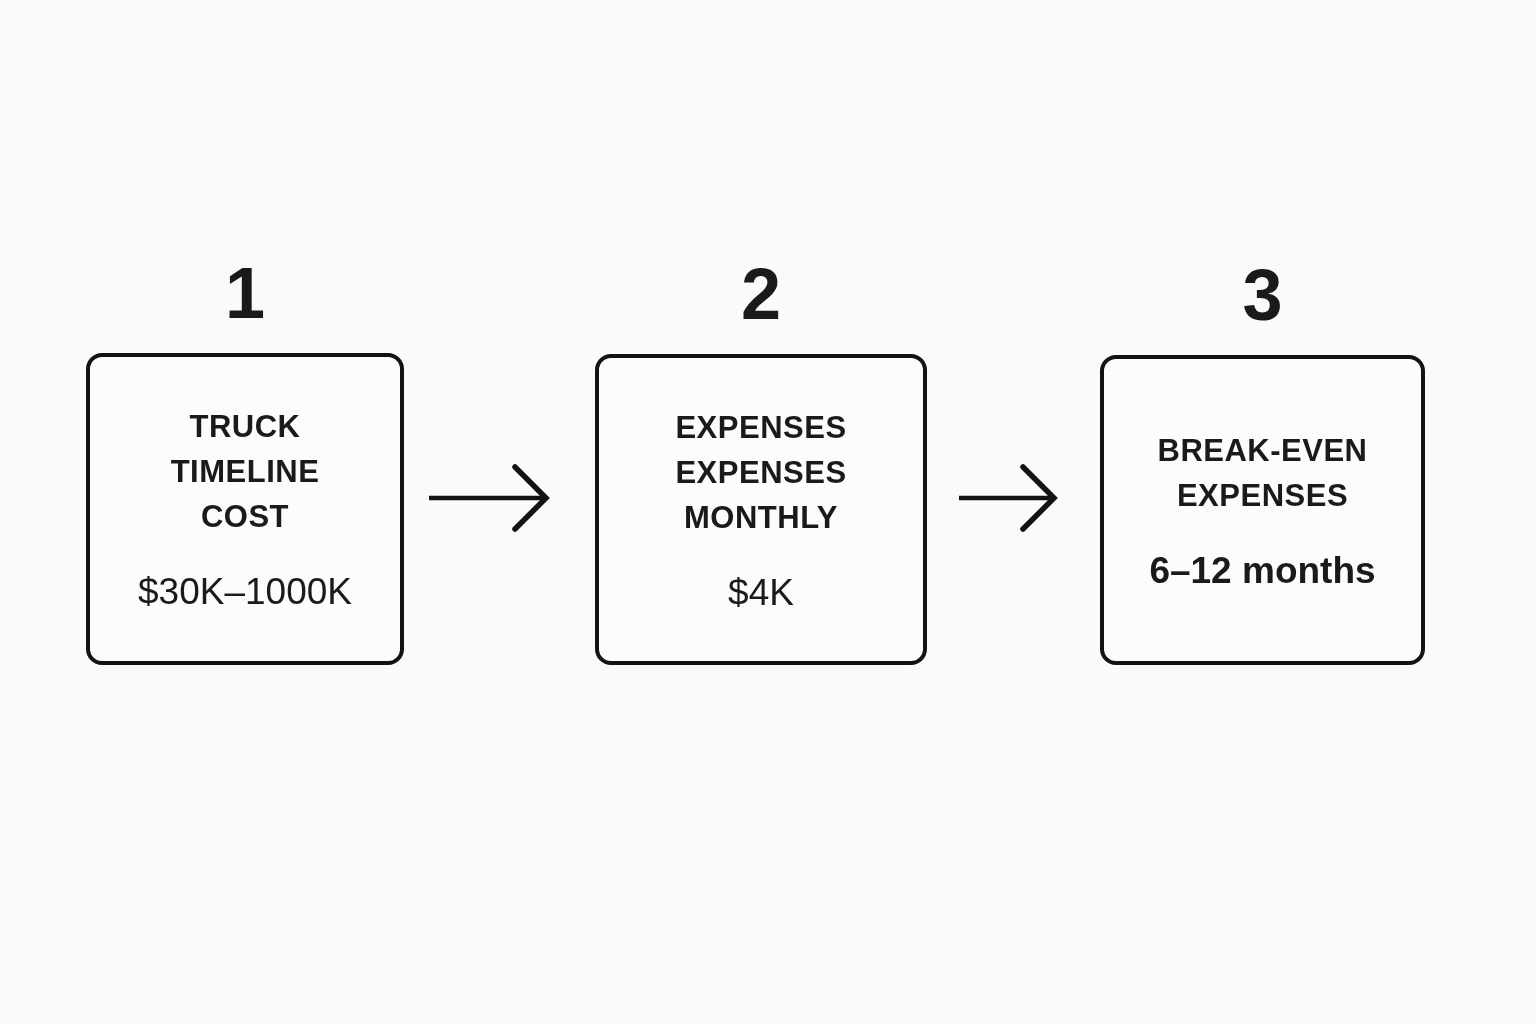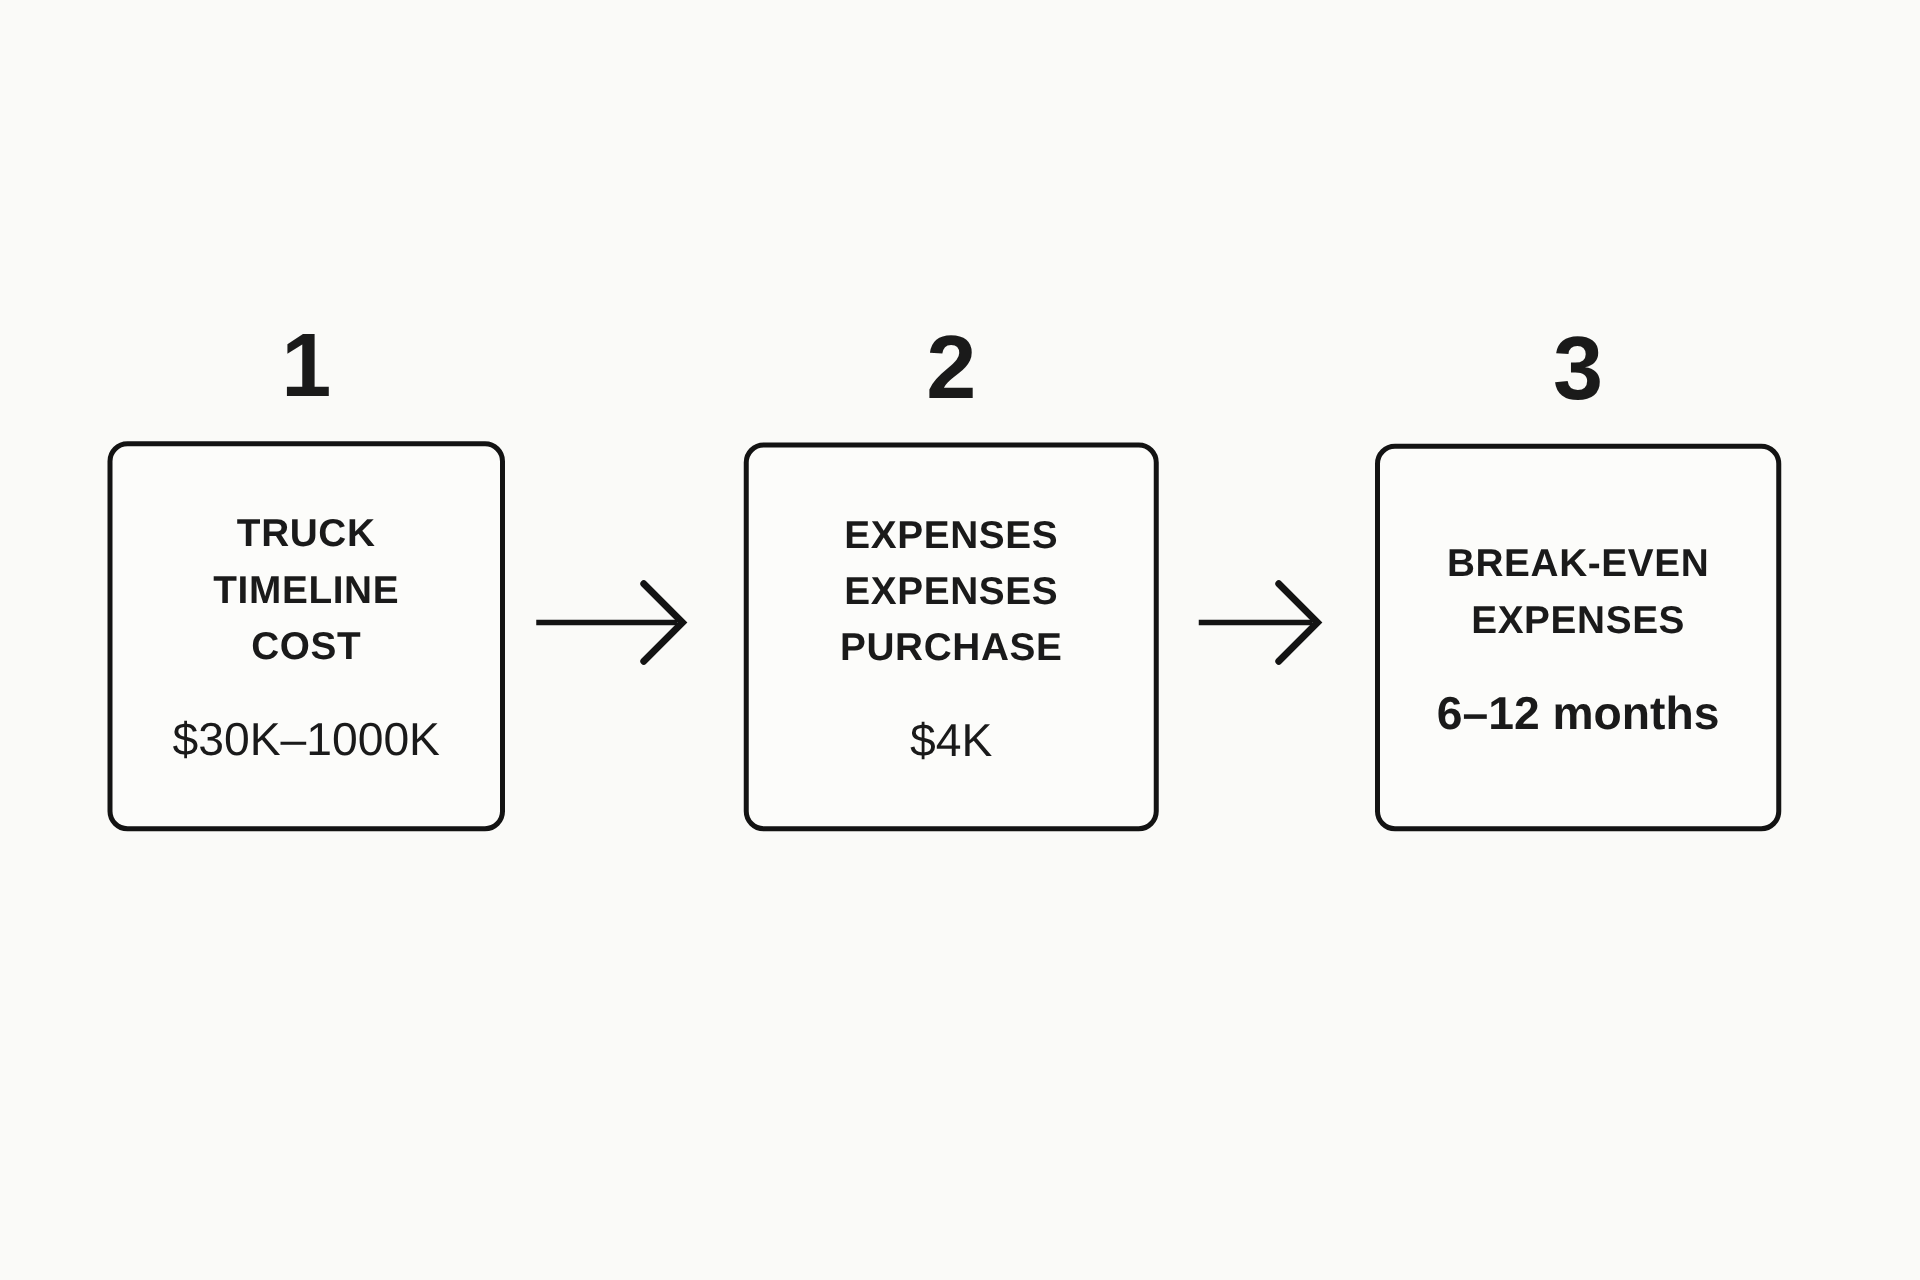--- a/index.html
+++ b/index.html
@@ -78,21 +78,21 @@
     <line x1="3" y1="37" x2="116" y2="37" stroke="#131313" stroke-width="4.5"></line>
     <polyline points="89,6 120,37 89,68" fill="none" stroke="#131313" stroke-width="5.5" stroke-linecap="round" stroke-linejoin="miter"></polyline>
   </svg>
 
   <div class="step" id="step-2">
     <div class="step-number">2</div>
     <div class="box">
       <div class="box-title">
         <div>EXPENSES</div>
         <div>EXPENSES</div>
-        <div>PURCHASE</div>
+        <div>MONTHLY</div>
       </div>
       <div class="box-value">$4K</div>
     </div>
   </div>
 
   <svg class="arrow" id="arrow-2" width="106" height="74" viewBox="0 0 106 74">
     <line x1="3" y1="37" x2="94" y2="37" stroke="#131313" stroke-width="4.5"></line>
     <polyline points="67,6 98,37 67,68" fill="none" stroke="#131313" stroke-width="5.5" stroke-linecap="round" stroke-linejoin="miter"></polyline>
   </svg>
 

